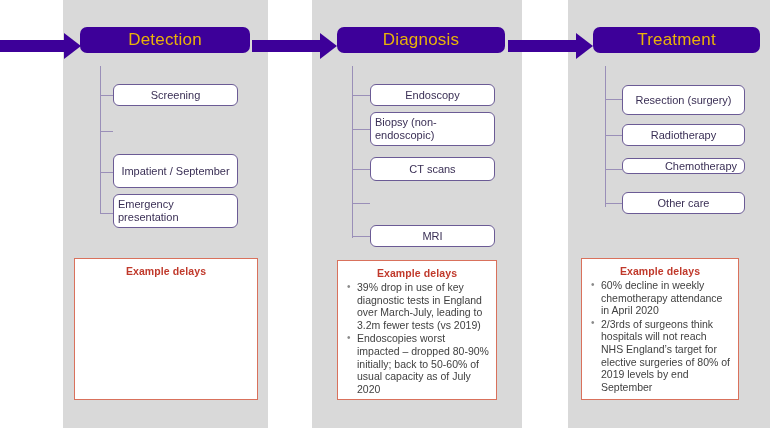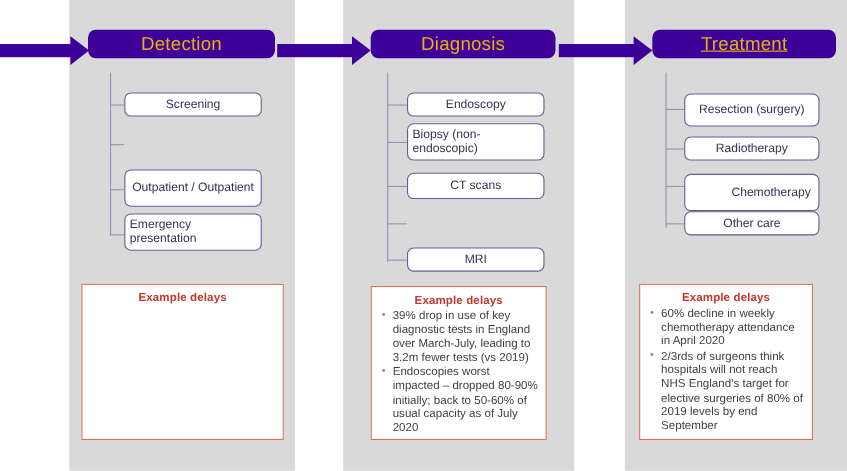--- a/index.html
+++ b/index.html
@@ -40,21 +40,21 @@
   
   .stage-header{
     position:absolute;top:27px;height:26px;
     background:#3d0099;border-radius:7px;
     color:#eab308;font-size:17px;
     display:flex;align-items:center;justify-content:center;
     letter-spacing:.2px;
   }
   #header-detection{left:80px;width:170px;}
   #header-diagnosis{left:337px;width:168px;}
-  #header-treatment{left:593px;width:167px;text-decoration:underline;}
+  #header-treatment{left:593px;width:167px;}
 
   
   .spine{position:absolute;width:1px;background:#9a8fb8;}
   .stub{position:absolute;height:1px;background:#9a8fb8;}
 
   
   .sub-box{
     position:absolute;
     background:#ffffff;
     border:1px solid #6b5b95;
@@ -129,21 +129,21 @@
   <div class="stage-header" id="header-diagnosis">Diagnosis</div>
   <div class="stage-header" id="header-treatment">Treatment</div>
 
   <div class="spine" style="left:100px;top:66px;height:148px;"></div>
   <div class="stub" style="left:100px;top:95px;width:13px;"></div>
   <div class="stub" style="left:100px;top:131px;width:13px;"></div>
   <div class="stub" style="left:100px;top:172px;width:13px;"></div>
   <div class="stub" style="left:100px;top:213px;width:13px;"></div>
 
   <div class="sub-box" style="left:113px;top:84px;width:125px;height:22px;">Screening</div>
-  <div class="sub-box" style="left:113px;top:154px;width:125px;height:34px;">Outpatient / Outpatient</div>
+  <div class="sub-box" style="left:113px;top:154px;width:125px;height:34px;">Impatient / September</div>
   <div class="sub-box" style="left:113px;top:194px;width:125px;height:34px;">Emergency presentation</div>
 
   <div class="spine" style="left:352px;top:66px;height:172px;"></div>
   <div class="stub" style="left:352px;top:95px;width:18px;"></div>
   <div class="stub" style="left:352px;top:129px;width:18px;"></div>
   <div class="stub" style="left:352px;top:169px;width:18px;"></div>
   <div class="stub" style="left:352px;top:203px;width:18px;"></div>
   <div class="stub" style="left:352px;top:236px;width:18px;"></div>
 
   <div class="sub-box" style="left:370px;top:84px;width:125px;height:22px;">Endoscopy</div>
@@ -152,21 +152,21 @@
   <div class="sub-box" style="left:370px;top:225px;width:125px;height:22px;">MRI</div>
 
   <div class="spine" style="left:605px;top:66px;height:141px;"></div>
   <div class="stub" style="left:605px;top:99px;width:17px;"></div>
   <div class="stub" style="left:605px;top:135px;width:17px;"></div>
   <div class="stub" style="left:605px;top:169px;width:17px;"></div>
   <div class="stub" style="left:605px;top:203px;width:17px;"></div>
 
   <div class="sub-box" style="left:622px;top:85px;width:123px;height:30px;">Resection (surgery)</div>
   <div class="sub-box" style="left:622px;top:124px;width:123px;height:22px;">Radiotherapy</div>
-  <div class="sub-box" style="left:622px;top:158px;width:123px;height:34px;padding-left:39px;">Chemotherapy</div>
+  <div class="sub-box" style="left:622px;top:158px;width:123px;height:16px;padding-left:39px;">Chemotherapy</div>
   <div class="sub-box" style="left:622px;top:192px;width:123px;height:22px;">Other care</div>
 
   <div class="delay-box" id="delay-detection">
     <div class="delay-title">Example delays</div>
   </div>
 
   <div class="delay-box" id="delay-diagnosis">
     <div class="delay-title">Example delays</div>
     <ul class="delay-list">
       <li>39% drop in use of key diagnostic tests in England over March-July, leading to 3.2m fewer tests (vs 2019)</li>

